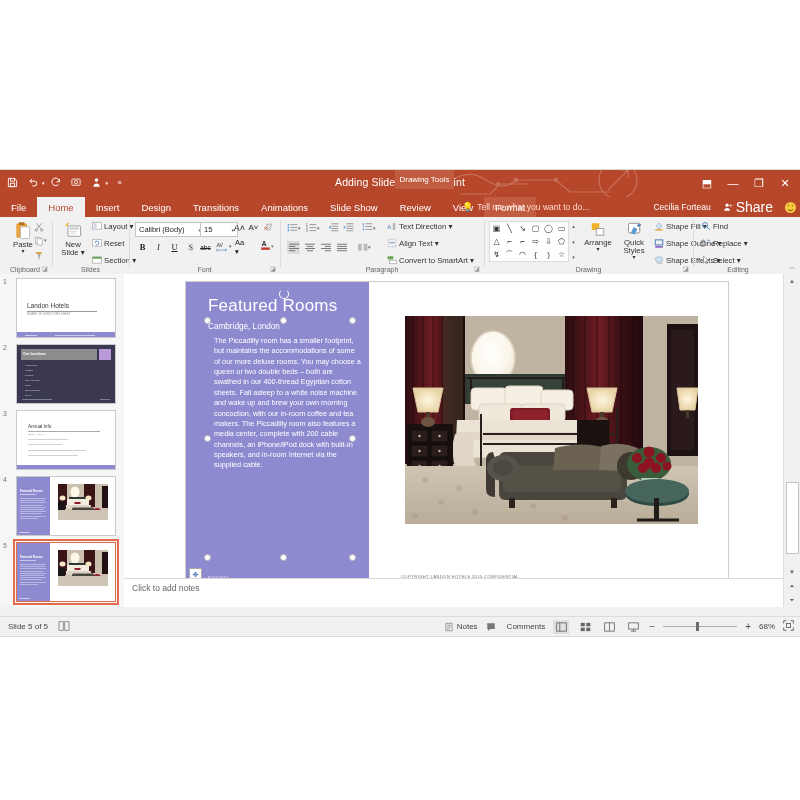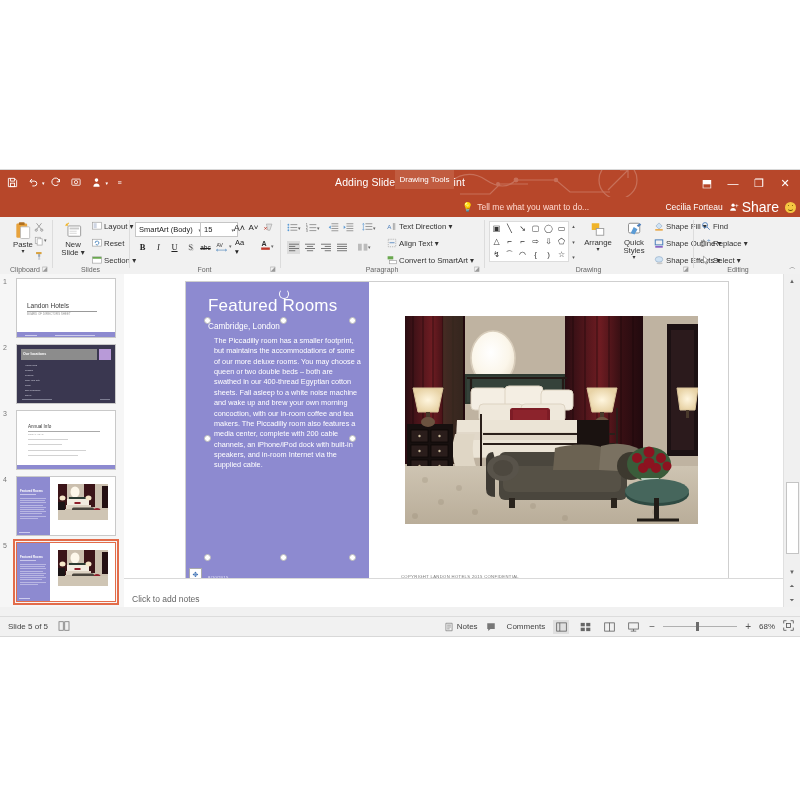--- a/index.html
+++ b/index.html
@@ -24,21 +24,21 @@
 
   
   .tabstrip{position:relative;height:20px;background:#b7472a;}
   .tabs{position:absolute;left:0;top:0;display:flex;height:20px;align-items:stretch;}
   .tab{padding:0 11px;display:flex;align-items:center;color:#fff;font-size:9.5px;}
   .tab.active{background:#f1f1f1;color:#b7472a;}
   .tab.ctx{background:#c15c40;color:#fff;}
   .tellme{position:absolute;left:462px;top:0;height:20px;display:flex;align-items:center;
           gap:4px;color:#ffd9cf;font-size:8.5px;}
   .bulb{color:#ffe9a8;font-size:9px;}
-  .acct{position:absolute;right:4px;top:0;height:20px;display:flex;align-items:center;gap:6px;}
+  .acct{position:absolute;right:4px;top:0;height:20px;display:flex;align-items:center;gap:12px;}
   .acct .nm{color:#fff;font-size:8.5px;}
   .acct .share{color:#fff;font-size:14px;display:flex;align-items:center;gap:3px;}
   .smiley{width:11px;height:11px;border-radius:50%;background:#f5c842;display:inline-block;
           position:relative;}
   .smiley:before{content:"";position:absolute;left:2.5px;top:3px;width:1.6px;height:1.6px;
                  border-radius:50%;background:#6b4b00;box-shadow:4px 0 0 #6b4b00;}
   .smiley:after{content:"";position:absolute;left:2.6px;top:6px;width:5.5px;height:2.6px;
                 border-bottom:1.2px solid #6b4b00;border-radius:0 0 6px 6px;}
 
   
@@ -75,21 +75,21 @@
   .tframe{position:absolute;left:16px;top:2px;width:98px;height:58px;background:#fff;
           border:1px solid #c9c9c9;overflow:hidden;}
   .tframe.sel{outline:2px solid #e36c4a;outline-offset:1px;border-color:#e36c4a;}
 
   .slidepane{position:absolute;left:124px;top:0;right:16px;bottom:0;background:#fff;}
   .slidecanvas{position:absolute;left:62px;top:8px;width:542px;height:305px;background:#fff;
                box-shadow:0 0 0 1px #cfcfcf;overflow:hidden;}
   .leftpanel{position:absolute;left:0;top:0;width:183px;height:305px;background:#8d8ad0;}
   .notesbar{position:absolute;left:0;right:0;bottom:0;height:28px;background:#fff;
             border-top:1px solid #d9d9d9;}
-  .notestxt{position:absolute;left:8px;top:15px;font-size:8.5px;color:#666;}
+  .notestxt{position:absolute;left:8px;top:4px;font-size:8.5px;color:#666;}
 
   .vscroll{position:absolute;right:0;top:0;width:16px;bottom:0;background:#f0f0f0;
            border-left:1px solid #e0e0e0;}
   .vthumb{position:absolute;left:2px;width:11px;background:#fff;border:1px solid #c4c4c4;}
   .vsbtn{position:absolute;left:0;width:16px;height:14px;display:flex;align-items:center;
          justify-content:center;font-size:6px;color:#666;}
 
   
   .sl-title{position:absolute;left:22px;top:14px;font-size:17px;color:#ffffff;
             font-family:"Liberation Sans",sans-serif;font-weight:300;letter-spacing:.2px;}
@@ -189,20 +189,32 @@
 
     <div class="winbtns">
       <span>⬒</span>
       <span>—</span>
       <span>❐</span>
       <span>✕</span>
     </div>
   </div>
 
   <div class="tabstrip">
+    <div class="tabs">
+      <div class="tab">File</div>
+      <div class="tab active">Home</div>
+      <div class="tab">Insert</div>
+      <div class="tab">Design</div>
+      <div class="tab">Transitions</div>
+      <div class="tab">Animations</div>
+      <div class="tab">Slide Show</div>
+      <div class="tab">Review</div>
+      <div class="tab">View</div>
+      <div class="tab ctx">Format</div>
+    </div>
 
     <div class="tellme">
       <span class="bulb">💡</span>
       <span>Tell me what you want to do...</span>
     </div>
 
     <div class="acct">
       <span class="nm">Cecilia Forteau</span>
       <span class="share">
         <svg width="10" height="10" viewBox="0 0 16 16" fill="#fff">
@@ -285,21 +297,21 @@
           <rect x="1" y="3" width="14" height="3" fill="#6aa84f"></rect>
         </svg>
         <span>Section ▾</span>
       </div>
       <div class="glabel">Slides</div>
     </div>
     <div class="sep" style="left:129px;"></div>
 
     <div class="grp" style="left:131px;width:147px;">
       <div class="fontbox" style="left:4px;top:5px;width:62px;">
-        <span>SmartArt (Body)</span>
+        <span>Calibri (Body)</span>
         <span style="font-size:5px;color:#666;">▾</span>
       </div>
       <div class="fontbox" style="left:69px;top:5px;width:30px;">
         <span>15</span>
         <span style="font-size:5px;color:#666;">▾</span>
       </div>
       <span class="minib" style="left:102px;top:4px;font-size:9px;">A˄</span>
       <span class="minib" style="left:116px;top:4px;font-size:8px;">A˅</span>
       <span class="minib" style="left:131px;top:4px;">
         <svg width="11" height="11" viewBox="0 0 16 16">

